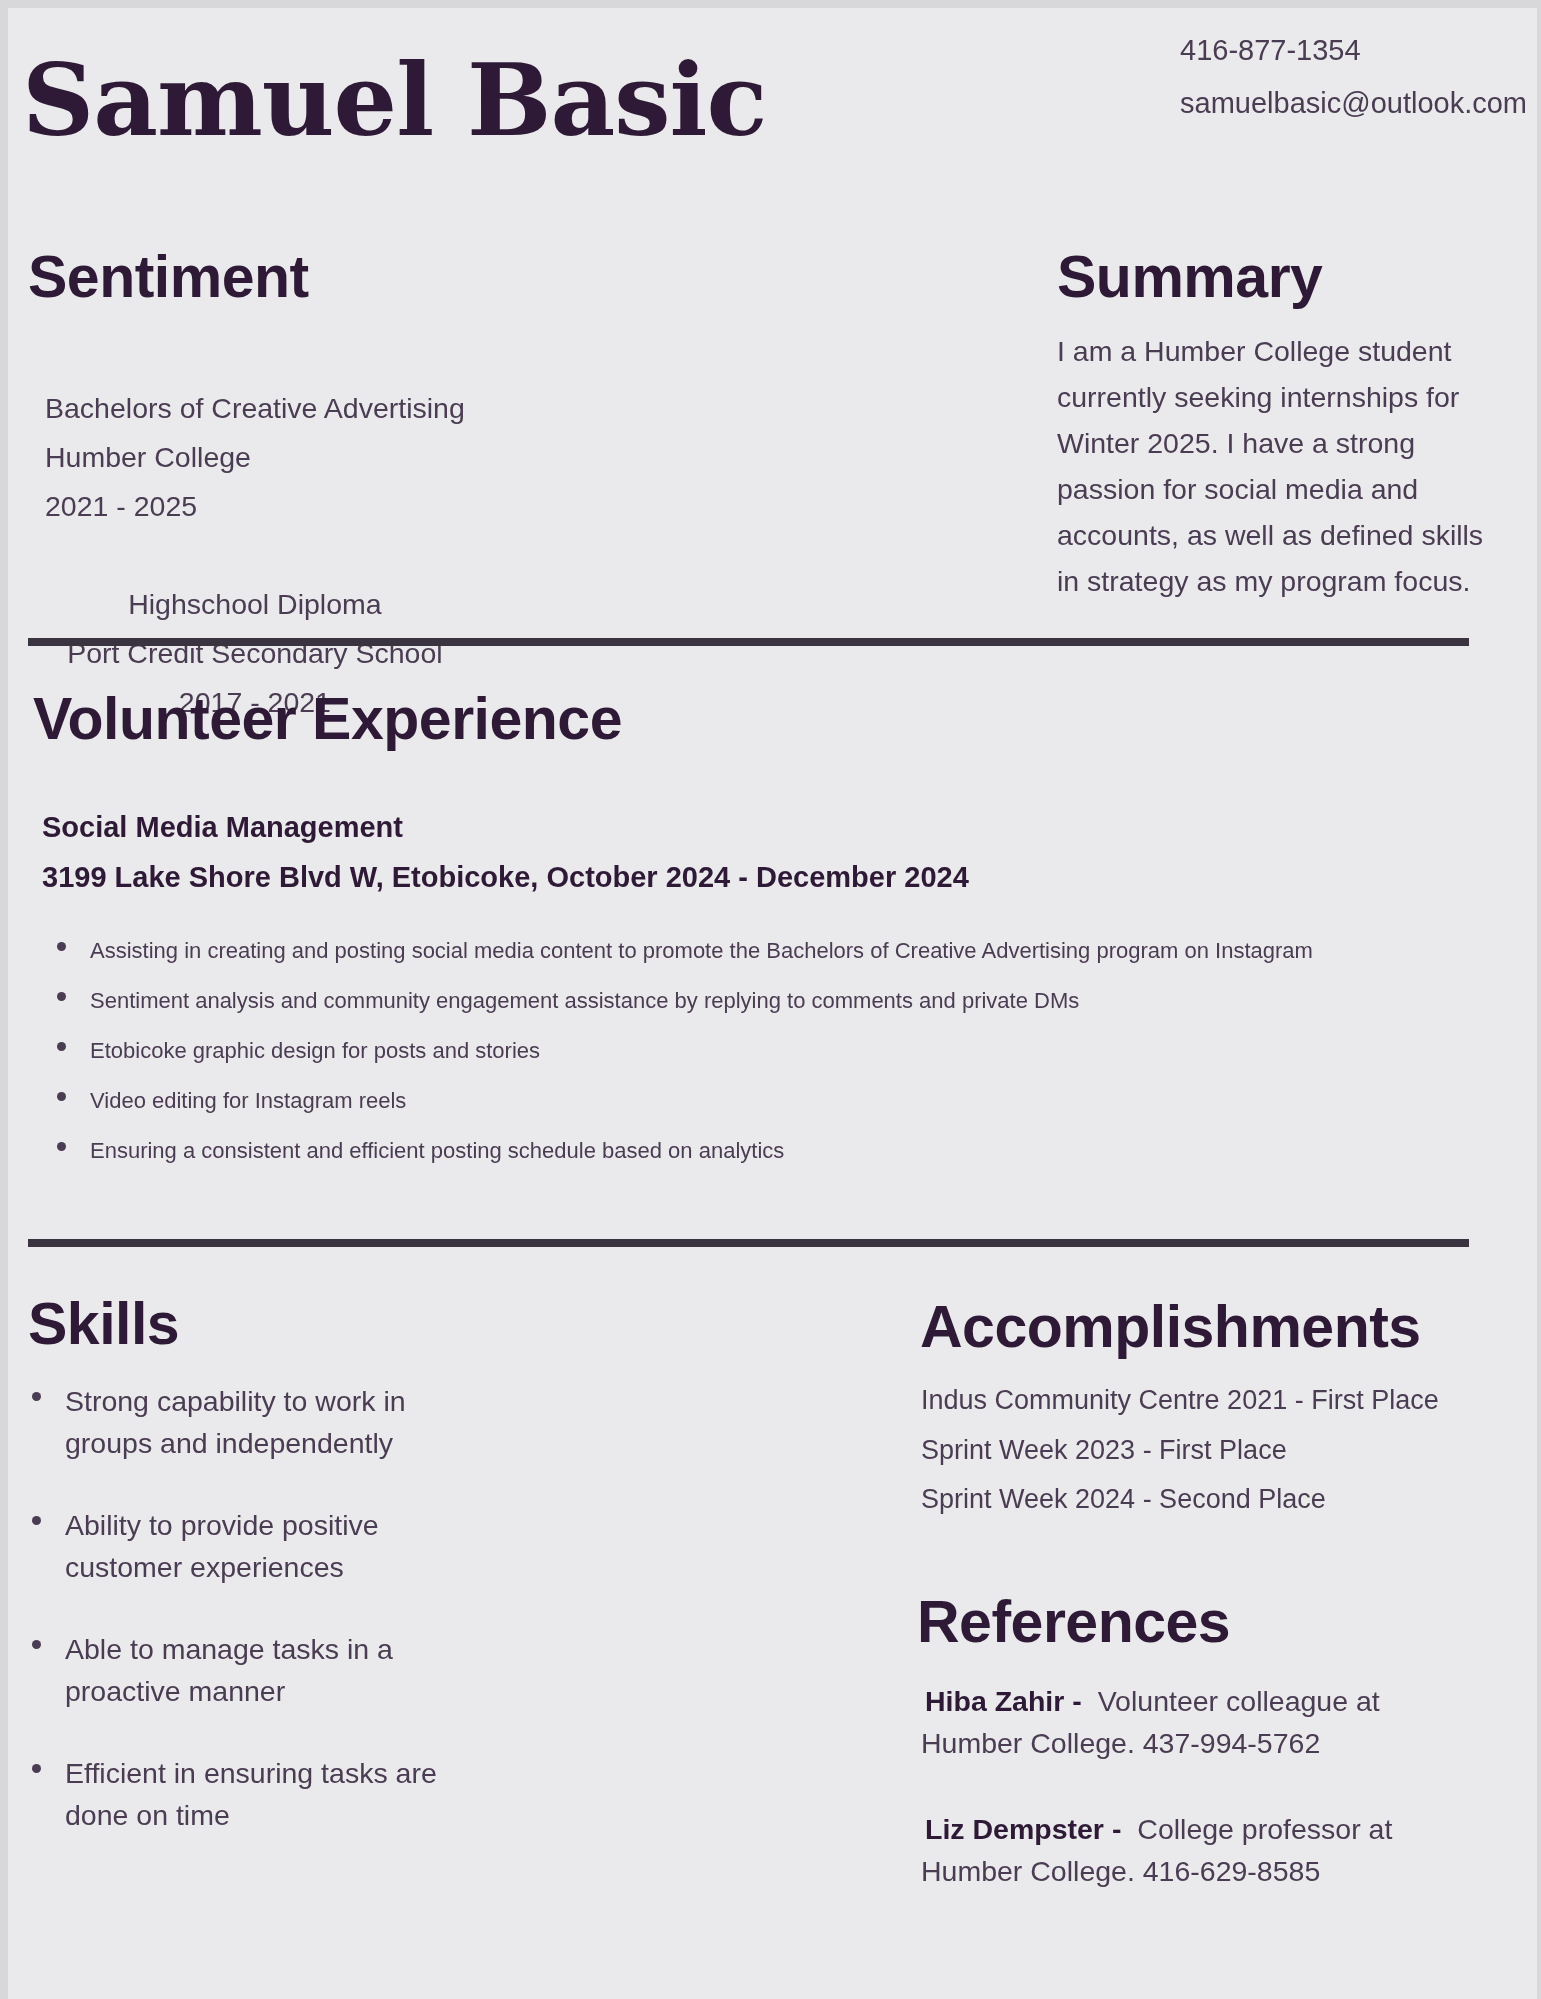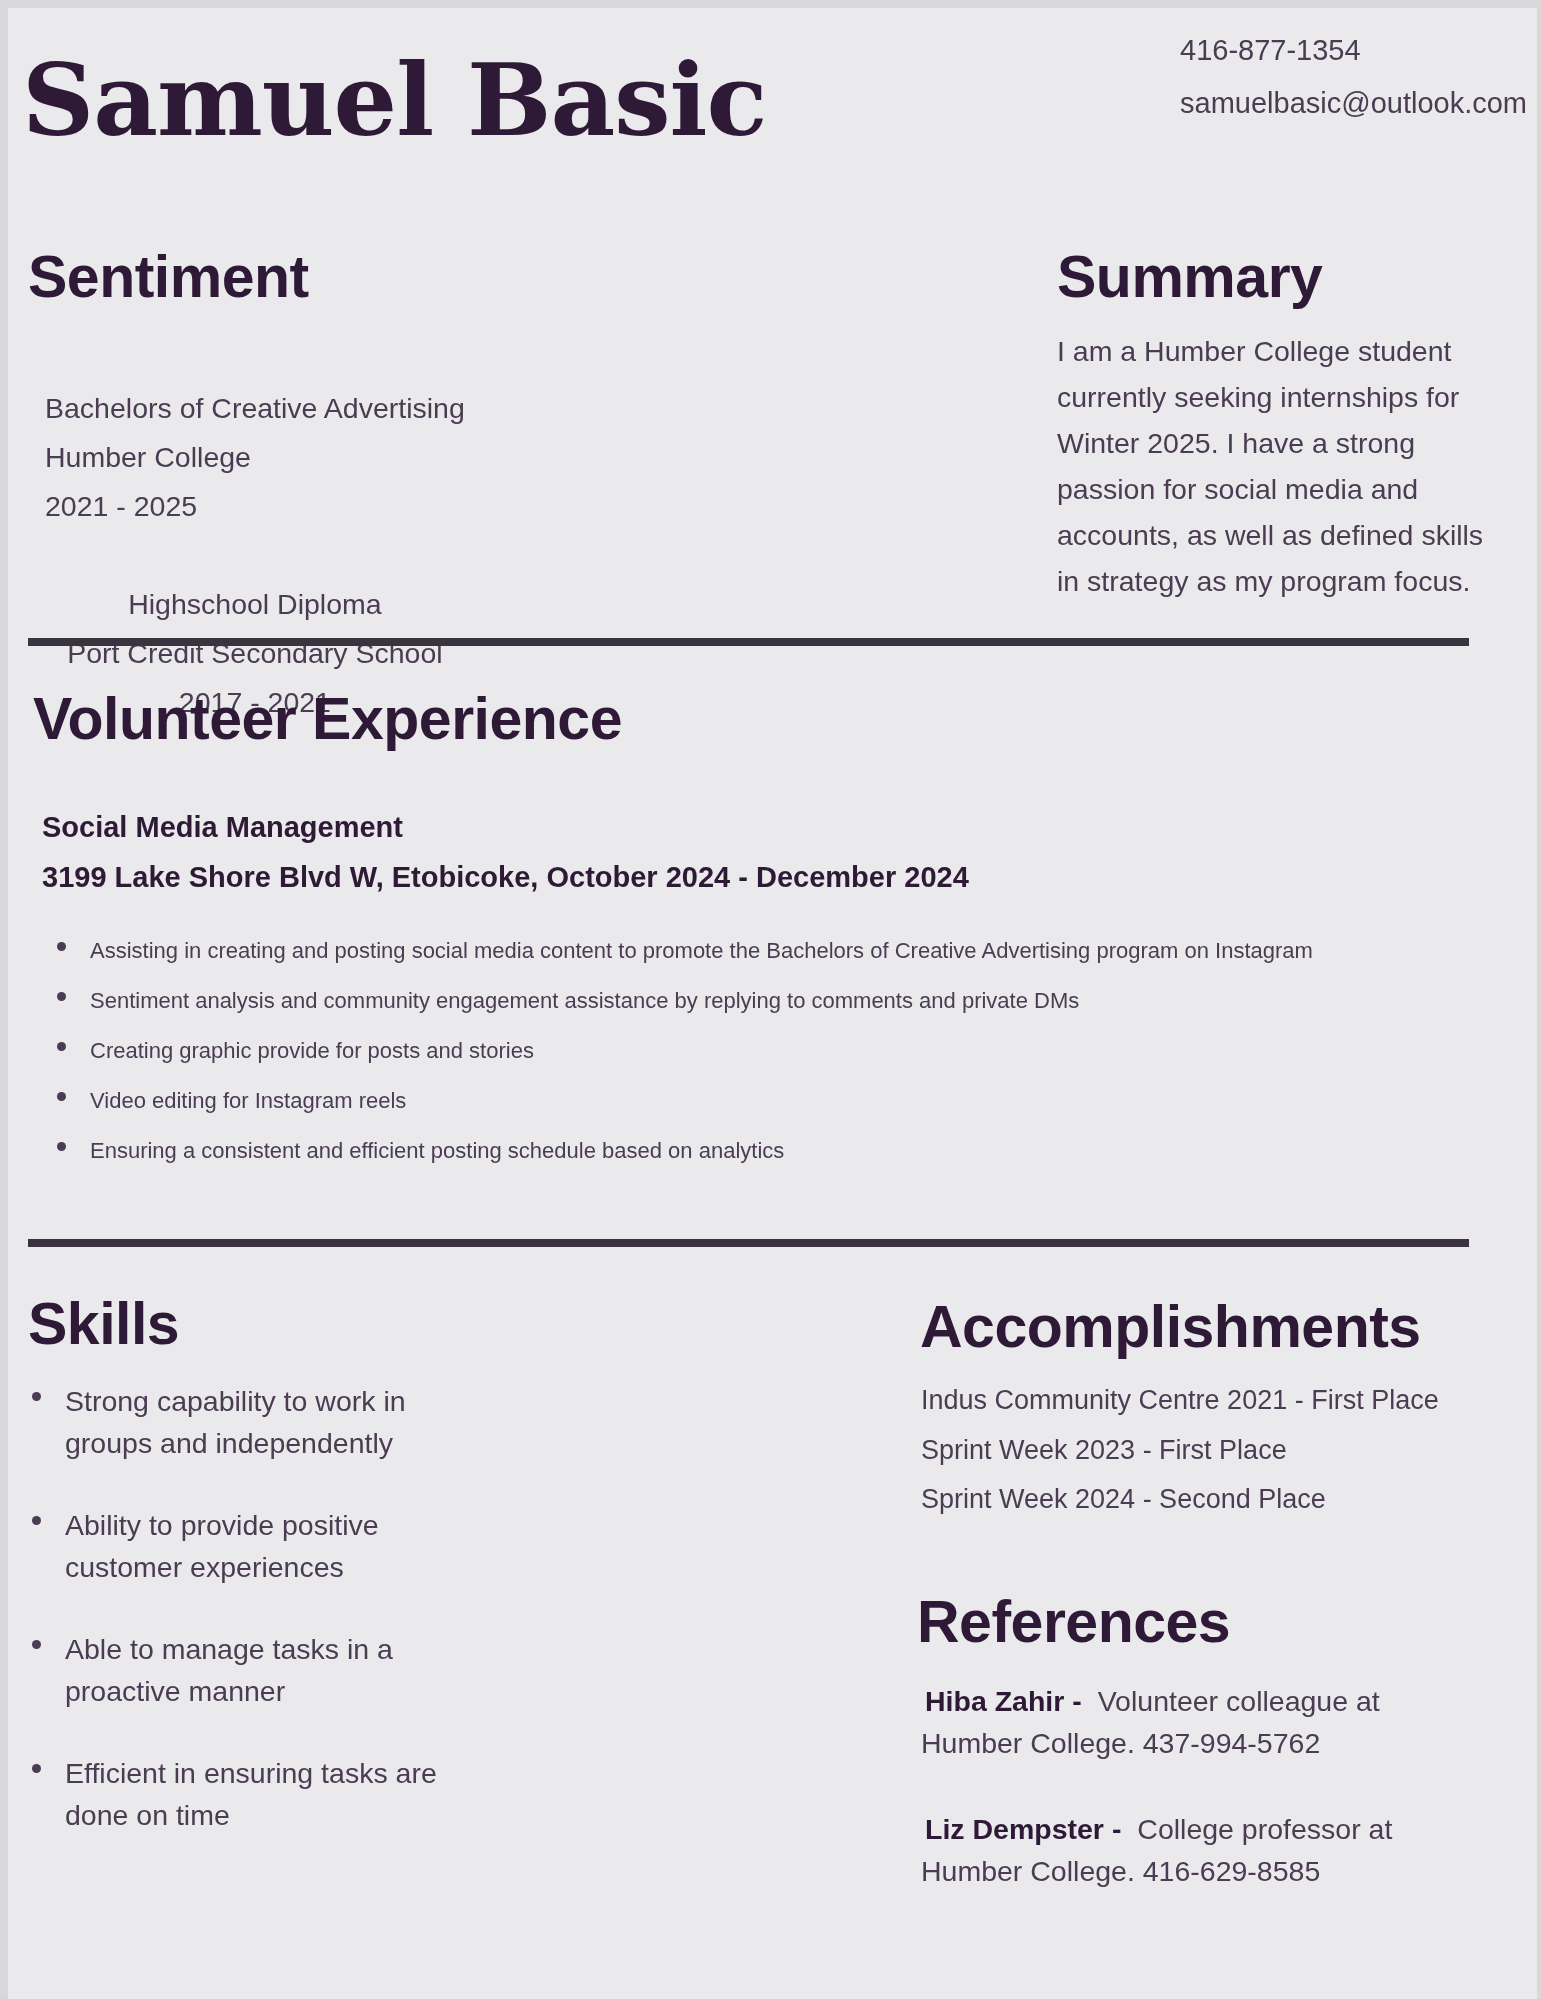--- a/index.html
+++ b/index.html
@@ -191,21 +191,21 @@
   <h2 class="section-heading" id="volunteer-heading">Volunteer Experience</h2>
 
   <div class="vol-sub">
     <div>Social Media Management</div>
     <div>3199 Lake Shore Blvd W, Etobicoke, October 2024 - December 2024</div>
   </div>
 
   <ul class="bullets vol-bullets">
     <li>Assisting in creating and posting social media content to promote the Bachelors of Creative Advertising program on Instagram</li>
     <li>Sentiment analysis and community engagement assistance by replying to comments and private DMs</li>
-    <li>Creating graphic provide for posts and stories</li>
+    <li>Etobicoke graphic design for posts and stories</li>
     <li>Video editing for Instagram reels</li>
     <li>Ensuring a consistent and efficient posting schedule based on analytics</li>
   </ul>
 
   <div class="divider" id="divider-2"></div>
 
   <h2 class="section-heading" id="skills-heading">Skills</h2>
 
   <ul class="bullets skills-bullets">
     <li>Strong capability to work in groups and independently</li>

